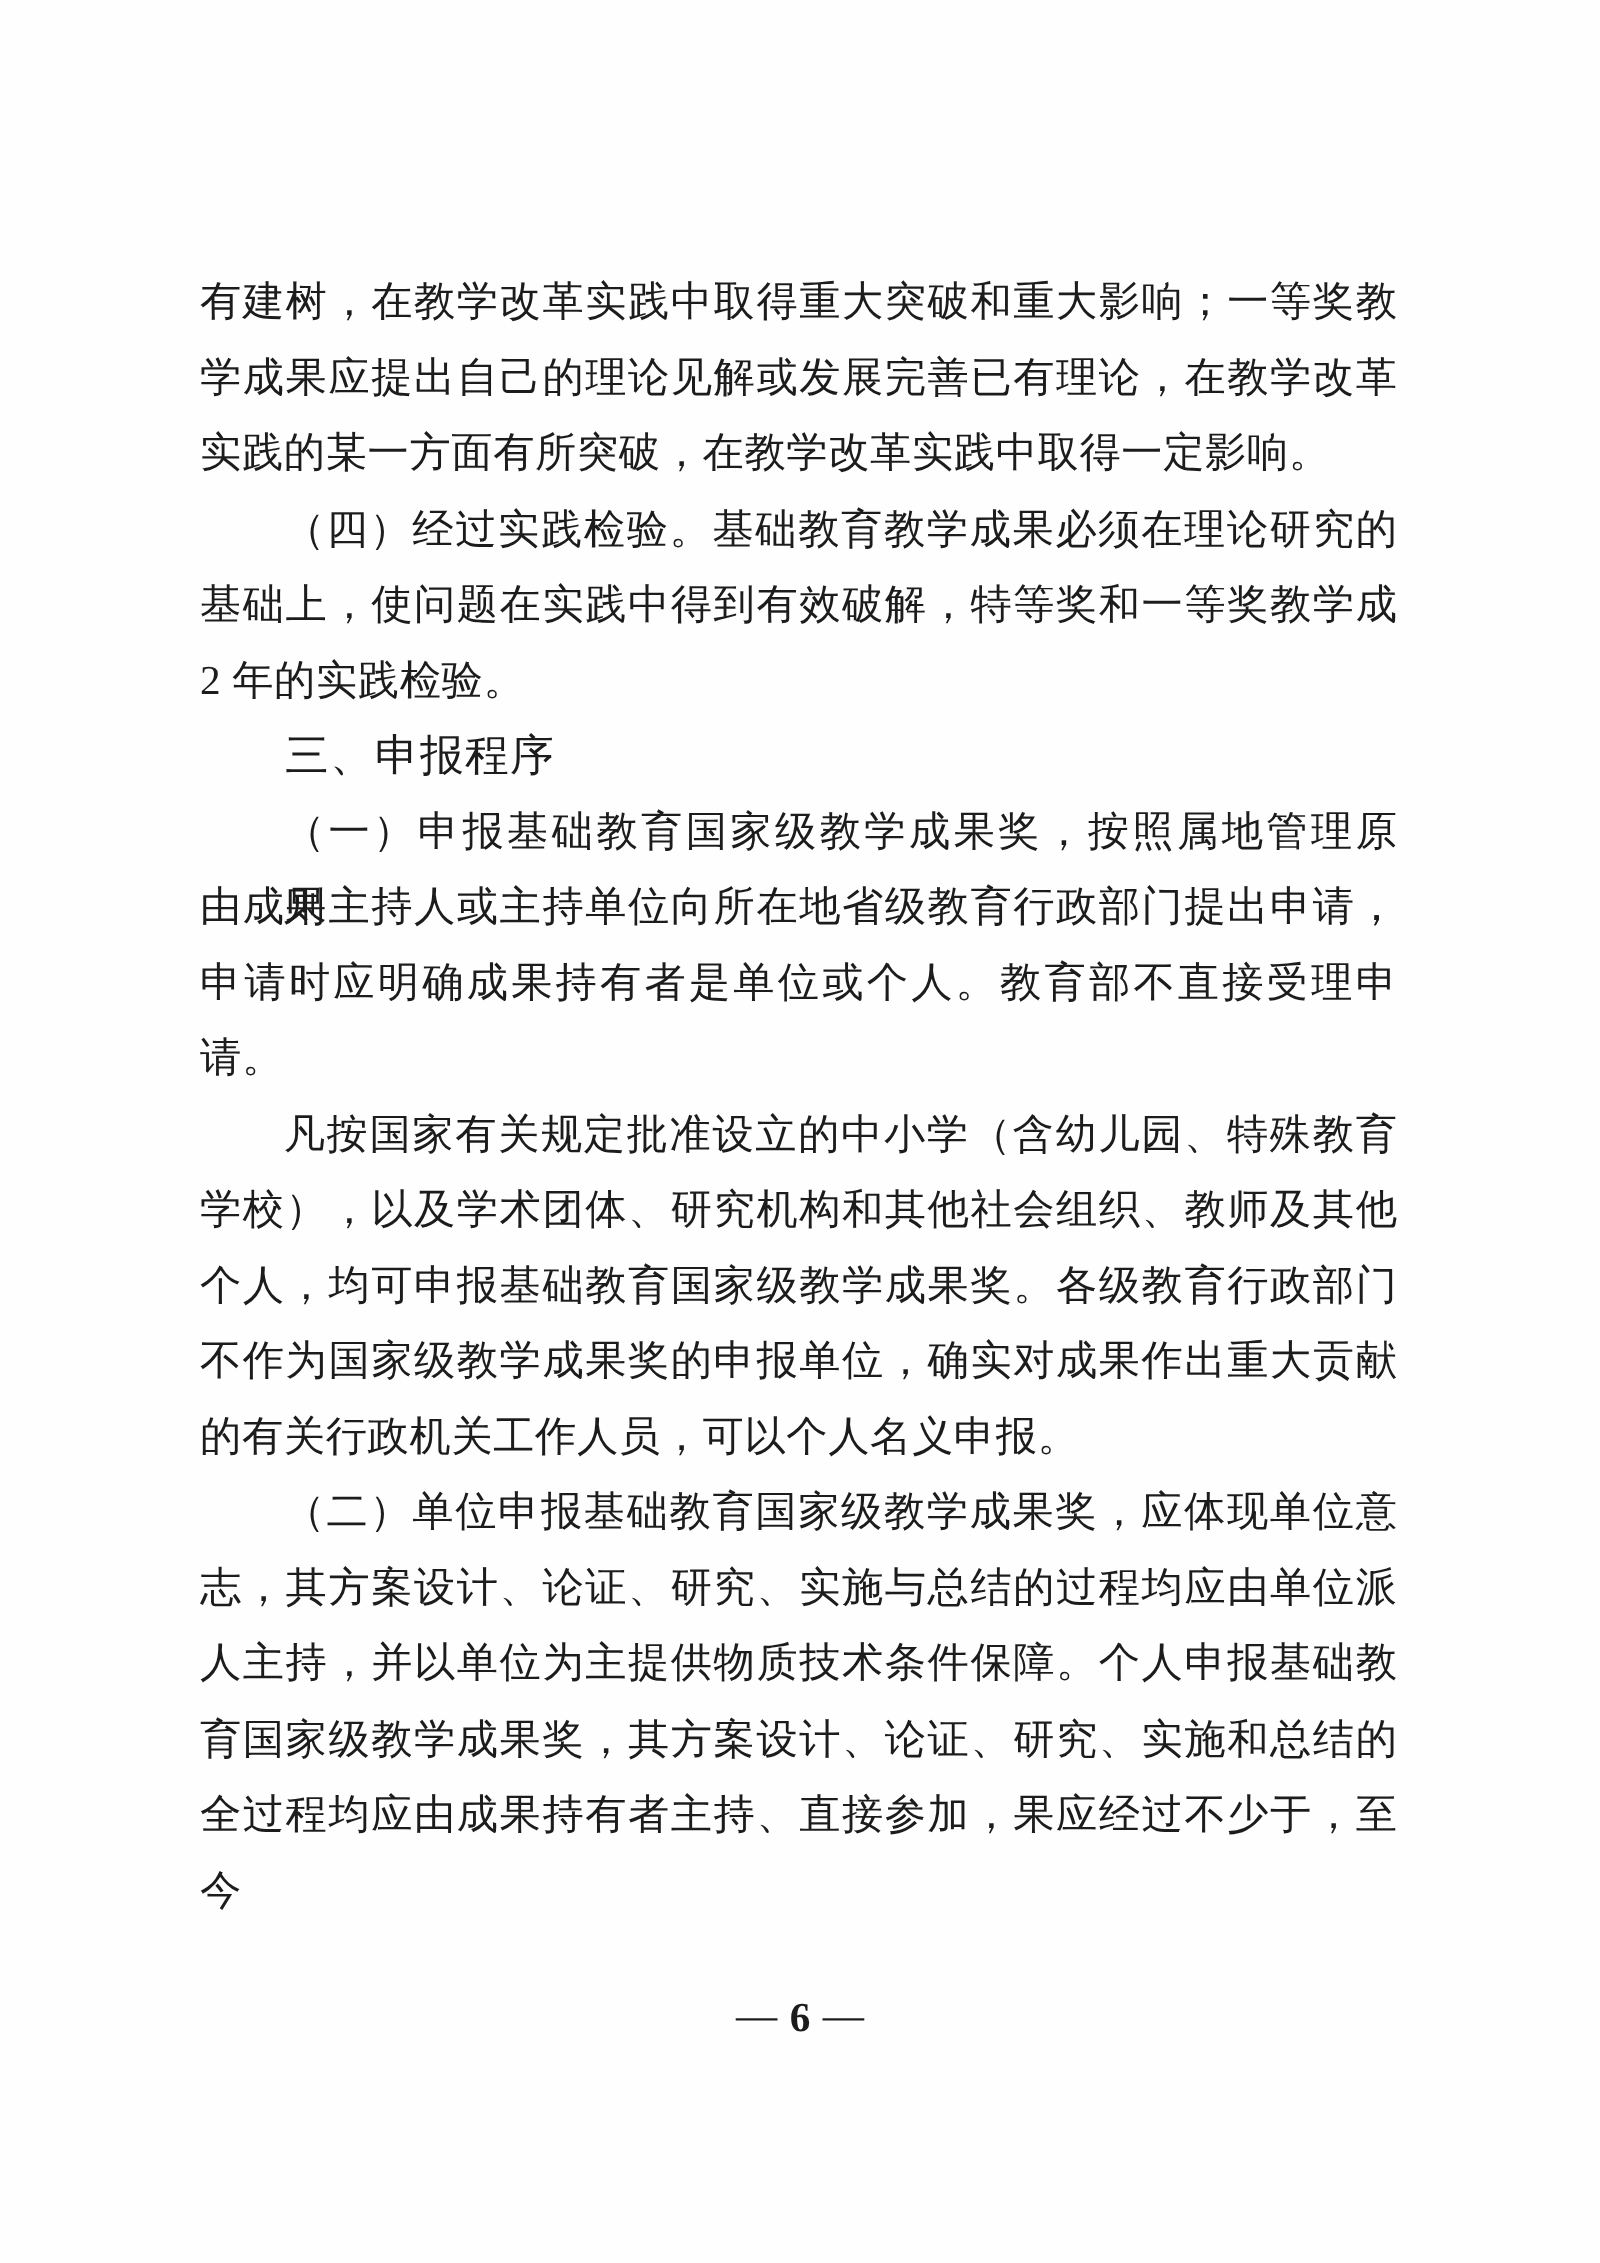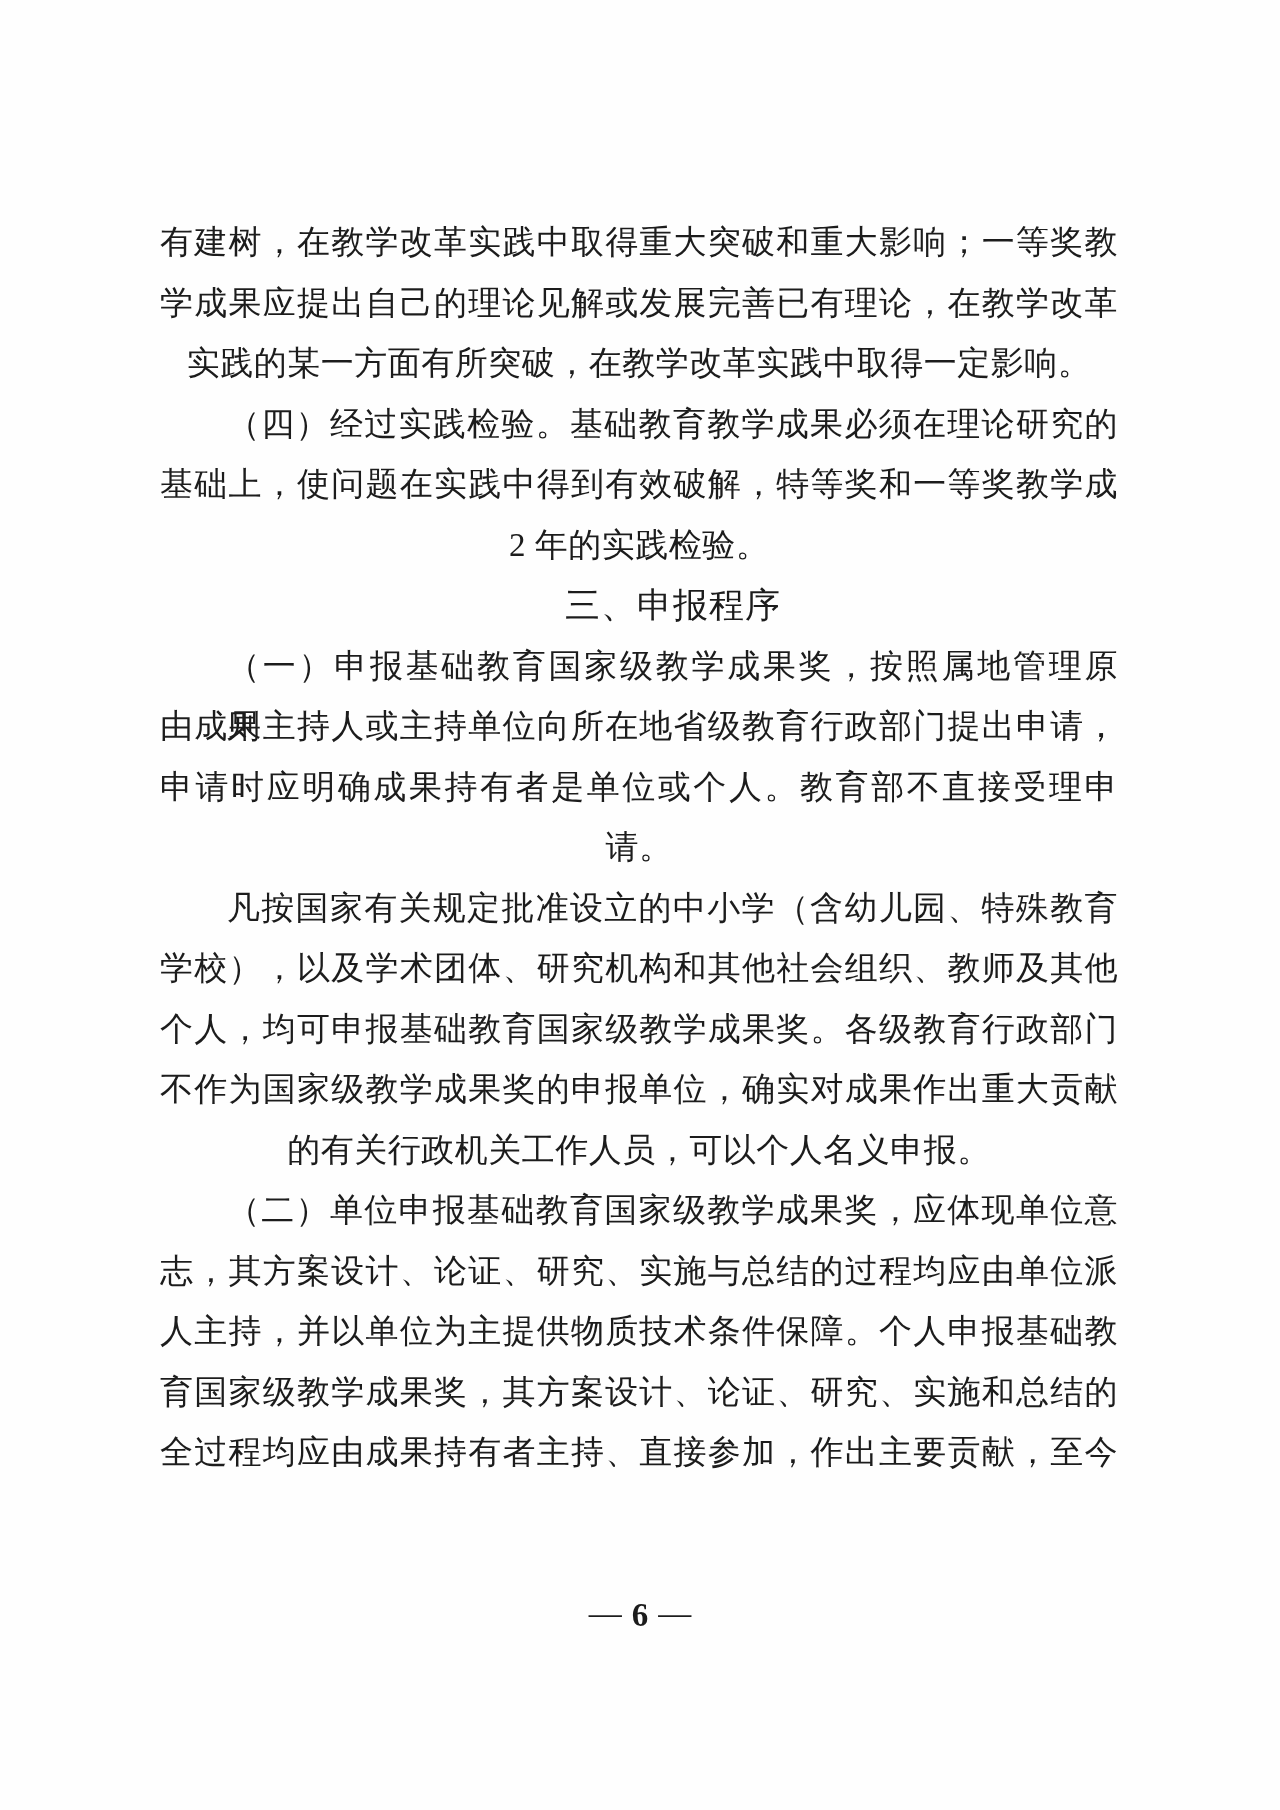--- a/index.html
+++ b/index.html
@@ -25,21 +25,20 @@
     top: 212px;
     left: 160px;
     width: 958px;
   }
   .line {
     height: 60.5px;
     line-height: 60.5px;
     font-size: 33px;
     letter-spacing: 0.5px;
     white-space: nowrap;
-    text-align: center;
   }
   
   .line.j {
     white-space: normal;
     text-align: justify;
     text-align-last: justify;
     text-justify: inter-character;
   }
   
   .line.in {
@@ -93,20 +92,20 @@
     <div class="line">请。</div>
     <div class="line j in">凡按国家有关规定批准设立的中小学（含幼儿园、特殊教育</div>
     <div class="line j">学校），以及学术团体、研究机构和其他社会组织、教师及其他</div>
     <div class="line j">个人，均可申报基础教育国家级教学成果奖。各级教育行政部门</div>
     <div class="line j">不作为国家级教学成果奖的申报单位，确实对成果作出重大贡献</div>
     <div class="line">的有关行政机关工作人员，可以个人名义申报。</div>
     <div class="line j in">（二）单位申报基础教育国家级教学成果奖，应体现单位意</div>
     <div class="line j">志，其方案设计、论证、研究、实施与总结的过程均应由单位派</div>
     <div class="line j">人主持，并以单位为主提供物质技术条件保障。个人申报基础教</div>
     <div class="line j">育国家级教学成果奖，其方案设计、论证、研究、实施和总结的</div>
-    <div class="line j">全过程均应由成果持有者主持、直接参加，作出主要贡献，至今</div>
+    <div class="line j">全过程均应由成果持有者主持、直接参加，果应经过不少于，至今</div>
   </div>
 
   <div class="footer">
     <span class="dash">—</span><span class="num">6</span><span class="dash">—</span>
   </div>
 
 </div>
 
 </body></html>

